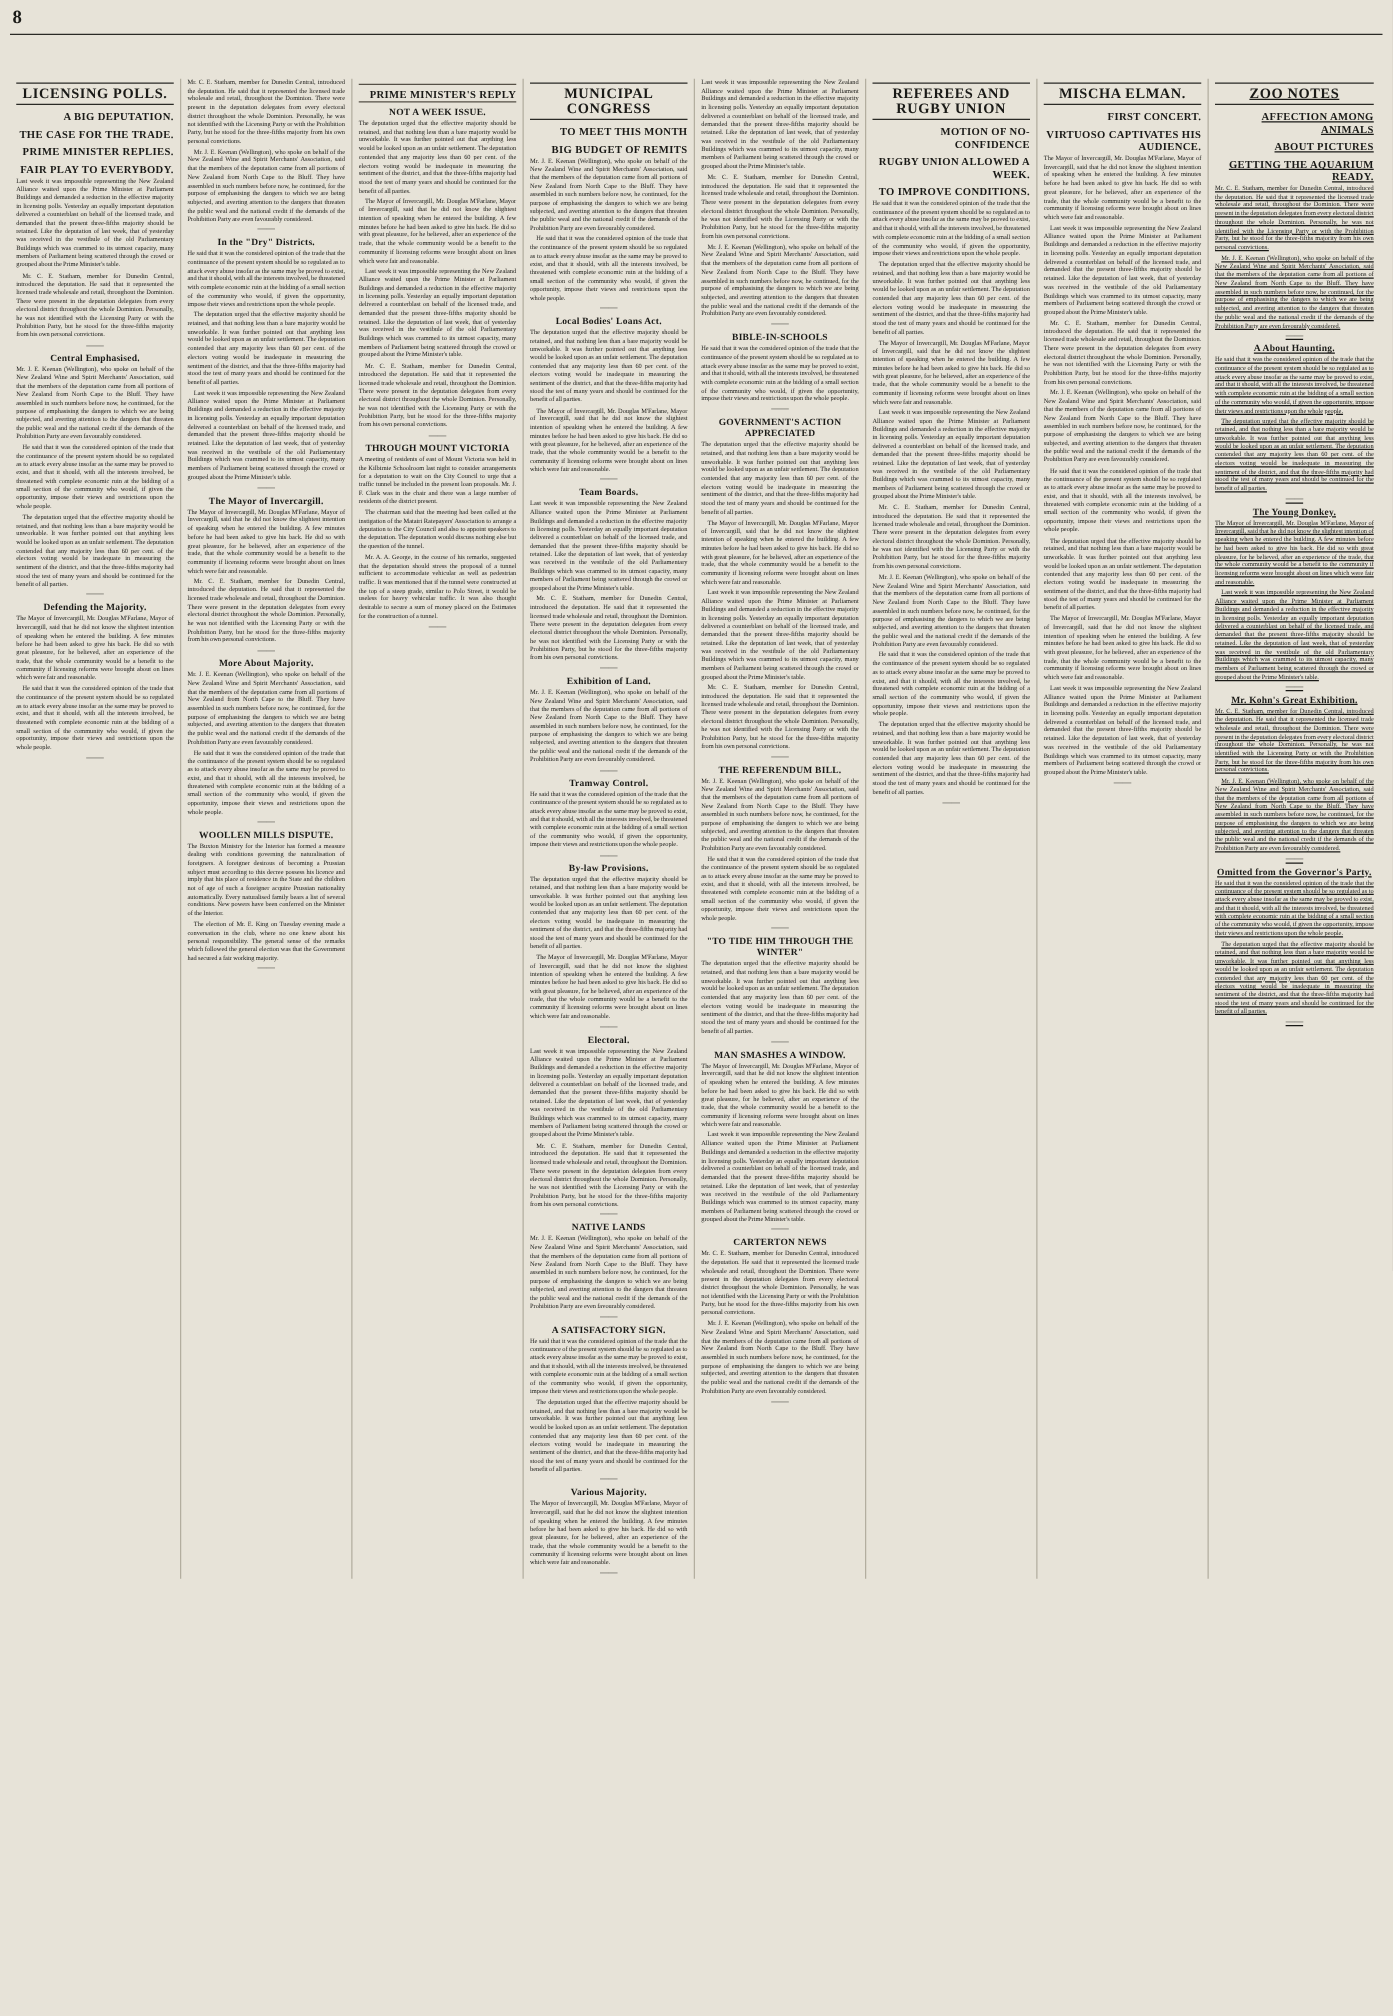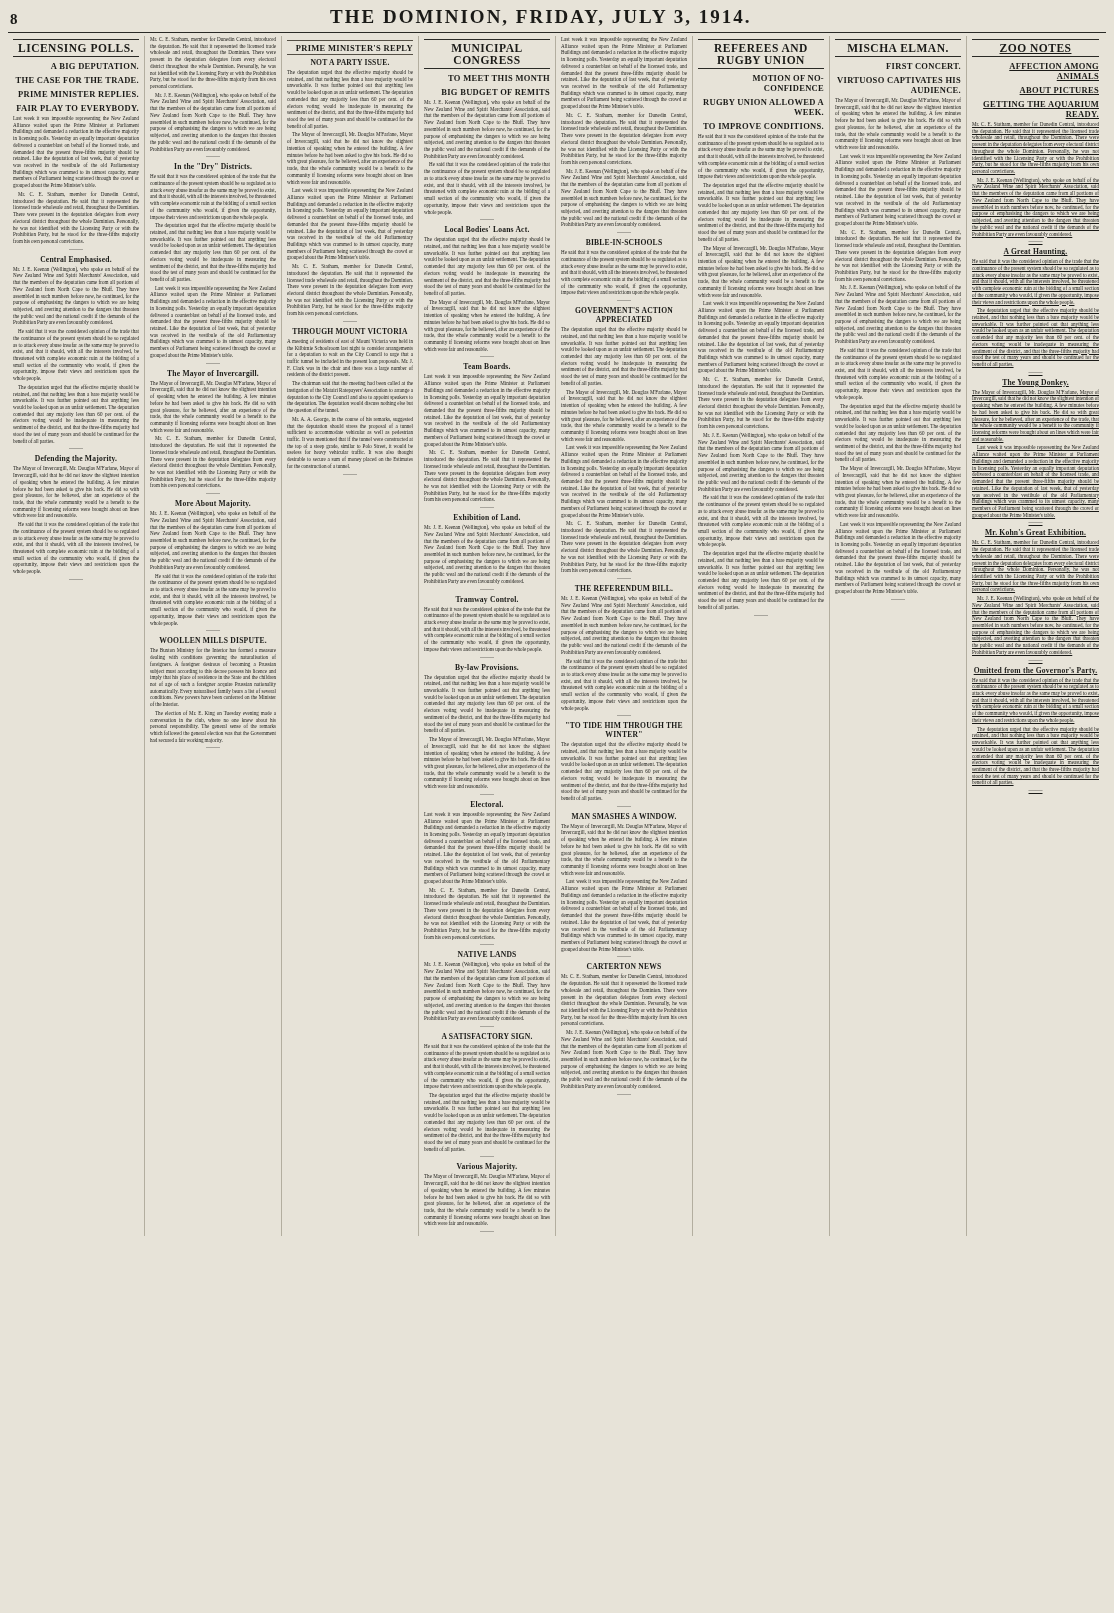--- a/index.html
+++ b/index.html
@@ -4,38 +4,37 @@
 <style>
   html,body{margin:0;padding:0;background:#d8d4c8;}
   body{width:1114px;height:1613px;font-family:"Liberation Serif",serif;color:#1a1a17;}
   .page{position:relative;width:1114px;height:1613px;background:#e7e3d8;padding:0;box-sizing:border-box;}
   .masthead{display:flex;align-items:flex-end;justify-content:space-between;padding:6px 10px 2px 10px;}
   .folio{font-family:"Liberation Serif",serif;font-weight:bold;font-size:15px;}
   .mast-title{font-family:"Liberation Serif",serif;font-size:19px;letter-spacing:2px;font-weight:bold;text-align:center;flex:1;}
   .mast-spacer{width:40px;}
   .rule{border-top:1.5px solid #2a2a26;margin:2px 8px 0 8px;}
   .cols{display:flex;gap:0;padding:3px 8px 8px 8px;box-sizing:border-box;}
-  .col{width:137px;padding:0 5px;box-sizing:border-box;border-right:1px solid #b3ae9f;}
+  .col{width:137px;padding:0 5px;box-sizing:border-box;border-right:1px solid #b3ae9f;margin-top:32px;}
   .col:last-child{border-right:none;text-decoration:underline;}
   h2.dept{font-size:11.5px;font-weight:bold;text-align:center;letter-spacing:.5px;margin:3px 0 2px 0;border-top:1px solid #2a2a26;border-bottom:1px solid #2a2a26;padding:2px 0;text-transform:uppercase;}
   h3.sub{font-size:8.5px;font-weight:bold;text-align:right;margin:4px 0 2px 0;letter-spacing:.3px;text-transform:uppercase;}
   h3.sub.boxed{border-top:1px solid #555046;border-bottom:1px solid #555046;padding:1.5px 0;}
   h4.subsub{font-size:7.6px;font-weight:bold;text-align:center;margin:3px 0 2px 0;letter-spacing:.2px;}
   p.body{font-size:5.1px;line-height:1.32;text-align:justify;margin:0 0 2px 0;text-indent:5px;-webkit-hyphens:auto;hyphens:auto;word-spacing:-0.2px;}
   p.body.lead{text-indent:0;}
   .dash{text-align:center;font-size:7px;line-height:5px;margin:2px 0;}
 </style>
 </head>
 <body>
 
 <div class="page">
 
   <div class="masthead">
     <div class="folio">8</div>
-    <div class="mast-title">THE DOMINION, FRIDAY, JULY 3, 1914.</div>
     <div class="mast-spacer"></div>
   </div>
   <div class="rule"></div>
 
   <div class="cols" id="columns">
       <div class="col">
         <h2 class="dept">LICENSING POLLS.</h2>
         <h3 class="sub">A BIG DEPUTATION.</h3>
         <h3 class="sub">THE CASE FOR THE TRADE.</h3>
         <h3 class="sub">PRIME MINISTER REPLIES.</h3>
@@ -70,21 +69,21 @@
         <p class="body lead">Mr. J. E. Keenan (Wellington), who spoke on behalf of the New Zealand Wine and Spirit Merchants' Association, said that the members of the deputation came from all portions of New Zealand from North Cape to the Bluff. They have assembled in such numbers before now, he continued, for the purpose of emphasising the dangers to which we are being subjected, and averting attention to the dangers that threaten the public weal and the national credit if the demands of the Prohibition Party are even favourably considered.</p>
         <p class="body">He said that it was the considered opinion of the trade that the continuance of the present system should be so regulated as to attack every abuse insofar as the same may be proved to exist, and that it should, with all the interests involved, be threatened with complete economic ruin at the bidding of a small section of the community who would, if given the opportunity, impose their views and restrictions upon the whole people.</p>
         <div class="dash">——</div>
         <h4 class="subsub">WOOLLEN MILLS DISPUTE.</h4>
         <p class="body lead">The Buxton Ministry for the Interior has formed a measure dealing with conditions governing the naturalisation of foreigners. A foreigner desirous of becoming a Prussian subject must according to this decree possess his licence and imply that his place of residence in the State and the children not of age of such a foreigner acquire Prussian nationality automatically. Every naturalised family bears a list of several conditions. New powers have been conferred on the Minister of the Interior.</p>
         <p class="body">The election of Mr. E. King on Tuesday evening made a conversation in the club, where no one knew about his personal responsibility. The general sense of the remarks which followed the general election was that the Government had secured a fair working majority.</p>
         <div class="dash">——</div>
       </div>
       <div class="col">
         <h3 class="sub boxed">PRIME MINISTER'S REPLY</h3>
-        <h4 class="subsub">NOT A PARTY ISSUE.</h4>
+        <h4 class="subsub">NOT A WEEK ISSUE.</h4>
         <p class="body lead">The deputation urged that the effective majority should be retained, and that nothing less than a bare majority would be unworkable. It was further pointed out that anything less would be looked upon as an unfair settlement. The deputation contended that any majority less than 60 per cent. of the electors voting would be inadequate in measuring the sentiment of the district, and that the three-fifths majority had stood the test of many years and should be continued for the benefit of all parties.</p>
         <p class="body">The Mayor of Invercargill, Mr. Douglas M'Farlane, Mayor of Invercargill, said that he did not know the slightest intention of speaking when he entered the building. A few minutes before he had been asked to give his back. He did so with great pleasure, for he believed, after an experience of the trade, that the whole community would be a benefit to the community if licensing reforms were brought about on lines which were fair and reasonable.</p>
         <p class="body">Last week it was impossible representing the New Zealand Alliance waited upon the Prime Minister at Parliament Buildings and demanded a reduction in the effective majority in licensing polls. Yesterday an equally important deputation delivered a counterblast on behalf of the licensed trade, and demanded that the present three-fifths majority should be retained. Like the deputation of last week, that of yesterday was received in the vestibule of the old Parliamentary Buildings which was crammed to its utmost capacity, many members of Parliament being scattered through the crowd or grouped about the Prime Minister's table.</p>
         <p class="body">Mr. C. E. Statham, member for Dunedin Central, introduced the deputation. He said that it represented the licensed trade wholesale and retail, throughout the Dominion. There were present in the deputation delegates from every electoral district throughout the whole Dominion. Personally, he was not identified with the Licensing Party or with the Prohibition Party, but he stood for the three-fifths majority from his own personal convictions.</p>
         <div class="dash">——</div>
         <h4 class="subsub">THROUGH MOUNT VICTORIA</h4>
         <p class="body lead">A meeting of residents of east of Mount Victoria was held in the Kilbirnie Schoolroom last night to consider arrangements for a deputation to wait on the City Council to urge that a traffic tunnel be included in the present loan proposals. Mr. J. F. Clark was in the chair and there was a large number of residents of the district present.</p>
         <p class="body">The chairman said that the meeting had been called at the instigation of the Matairi Ratepayers' Association to arrange a deputation to the City Council and also to appoint speakers to the deputation. The deputation would discuss nothing else but the question of the tunnel.</p>
         <p class="body">Mr. A. A. George, in the course of his remarks, suggested that the deputation should stress the proposal of a tunnel sufficient to accommodate vehicular as well as pedestrian traffic. It was mentioned that if the tunnel were constructed at the top of a steep grade, similar to Polo Street, it would be useless for heavy vehicular traffic. It was also thought desirable to secure a sum of money placed on the Estimates for the construction of a tunnel.</p>
         <div class="dash">——</div>
@@ -189,21 +188,21 @@
         <div class="dash">——</div>
       </div>
       <div class="col">
         <h2 class="dept">ZOO NOTES</h2>
         <h3 class="sub">AFFECTION AMONG ANIMALS</h3>
         <h3 class="sub">ABOUT PICTURES</h3>
         <h3 class="sub">GETTING THE AQUARIUM READY.</h3>
         <p class="body lead">Mr. C. E. Statham, member for Dunedin Central, introduced the deputation. He said that it represented the licensed trade wholesale and retail, throughout the Dominion. There were present in the deputation delegates from every electoral district throughout the whole Dominion. Personally, he was not identified with the Licensing Party or with the Prohibition Party, but he stood for the three-fifths majority from his own personal convictions.</p>
         <p class="body">Mr. J. E. Keenan (Wellington), who spoke on behalf of the New Zealand Wine and Spirit Merchants' Association, said that the members of the deputation came from all portions of New Zealand from North Cape to the Bluff. They have assembled in such numbers before now, he continued, for the purpose of emphasising the dangers to which we are being subjected, and averting attention to the dangers that threaten the public weal and the national credit if the demands of the Prohibition Party are even favourably considered.</p>
         <div class="dash">——</div>
-        <h4 class="subsub">A Great Haunting.</h4>
+        <h4 class="subsub">A About Haunting.</h4>
         <p class="body lead">He said that it was the considered opinion of the trade that the continuance of the present system should be so regulated as to attack every abuse insofar as the same may be proved to exist, and that it should, with all the interests involved, be threatened with complete economic ruin at the bidding of a small section of the community who would, if given the opportunity, impose their views and restrictions upon the whole people.</p>
         <p class="body">The deputation urged that the effective majority should be retained, and that nothing less than a bare majority would be unworkable. It was further pointed out that anything less would be looked upon as an unfair settlement. The deputation contended that any majority less than 60 per cent. of the electors voting would be inadequate in measuring the sentiment of the district, and that the three-fifths majority had stood the test of many years and should be continued for the benefit of all parties.</p>
         <div class="dash">——</div>
         <h4 class="subsub">The Young Donkey.</h4>
         <p class="body lead">The Mayor of Invercargill, Mr. Douglas M'Farlane, Mayor of Invercargill, said that he did not know the slightest intention of speaking when he entered the building. A few minutes before he had been asked to give his back. He did so with great pleasure, for he believed, after an experience of the trade, that the whole community would be a benefit to the community if licensing reforms were brought about on lines which were fair and reasonable.</p>
         <p class="body">Last week it was impossible representing the New Zealand Alliance waited upon the Prime Minister at Parliament Buildings and demanded a reduction in the effective majority in licensing polls. Yesterday an equally important deputation delivered a counterblast on behalf of the licensed trade, and demanded that the present three-fifths majority should be retained. Like the deputation of last week, that of yesterday was received in the vestibule of the old Parliamentary Buildings which was crammed to its utmost capacity, many members of Parliament being scattered through the crowd or grouped about the Prime Minister's table.</p>
         <div class="dash">——</div>
         <h4 class="subsub">Mr. Kohn's Great Exhibition.</h4>
         <p class="body lead">Mr. C. E. Statham, member for Dunedin Central, introduced the deputation. He said that it represented the licensed trade wholesale and retail, throughout the Dominion. There were present in the deputation delegates from every electoral district throughout the whole Dominion. Personally, he was not identified with the Licensing Party or with the Prohibition Party, but he stood for the three-fifths majority from his own personal convictions.</p>
         <p class="body">Mr. J. E. Keenan (Wellington), who spoke on behalf of the New Zealand Wine and Spirit Merchants' Association, said that the members of the deputation came from all portions of New Zealand from North Cape to the Bluff. They have assembled in such numbers before now, he continued, for the purpose of emphasising the dangers to which we are being subjected, and averting attention to the dangers that threaten the public weal and the national credit if the demands of the Prohibition Party are even favourably considered.</p>

